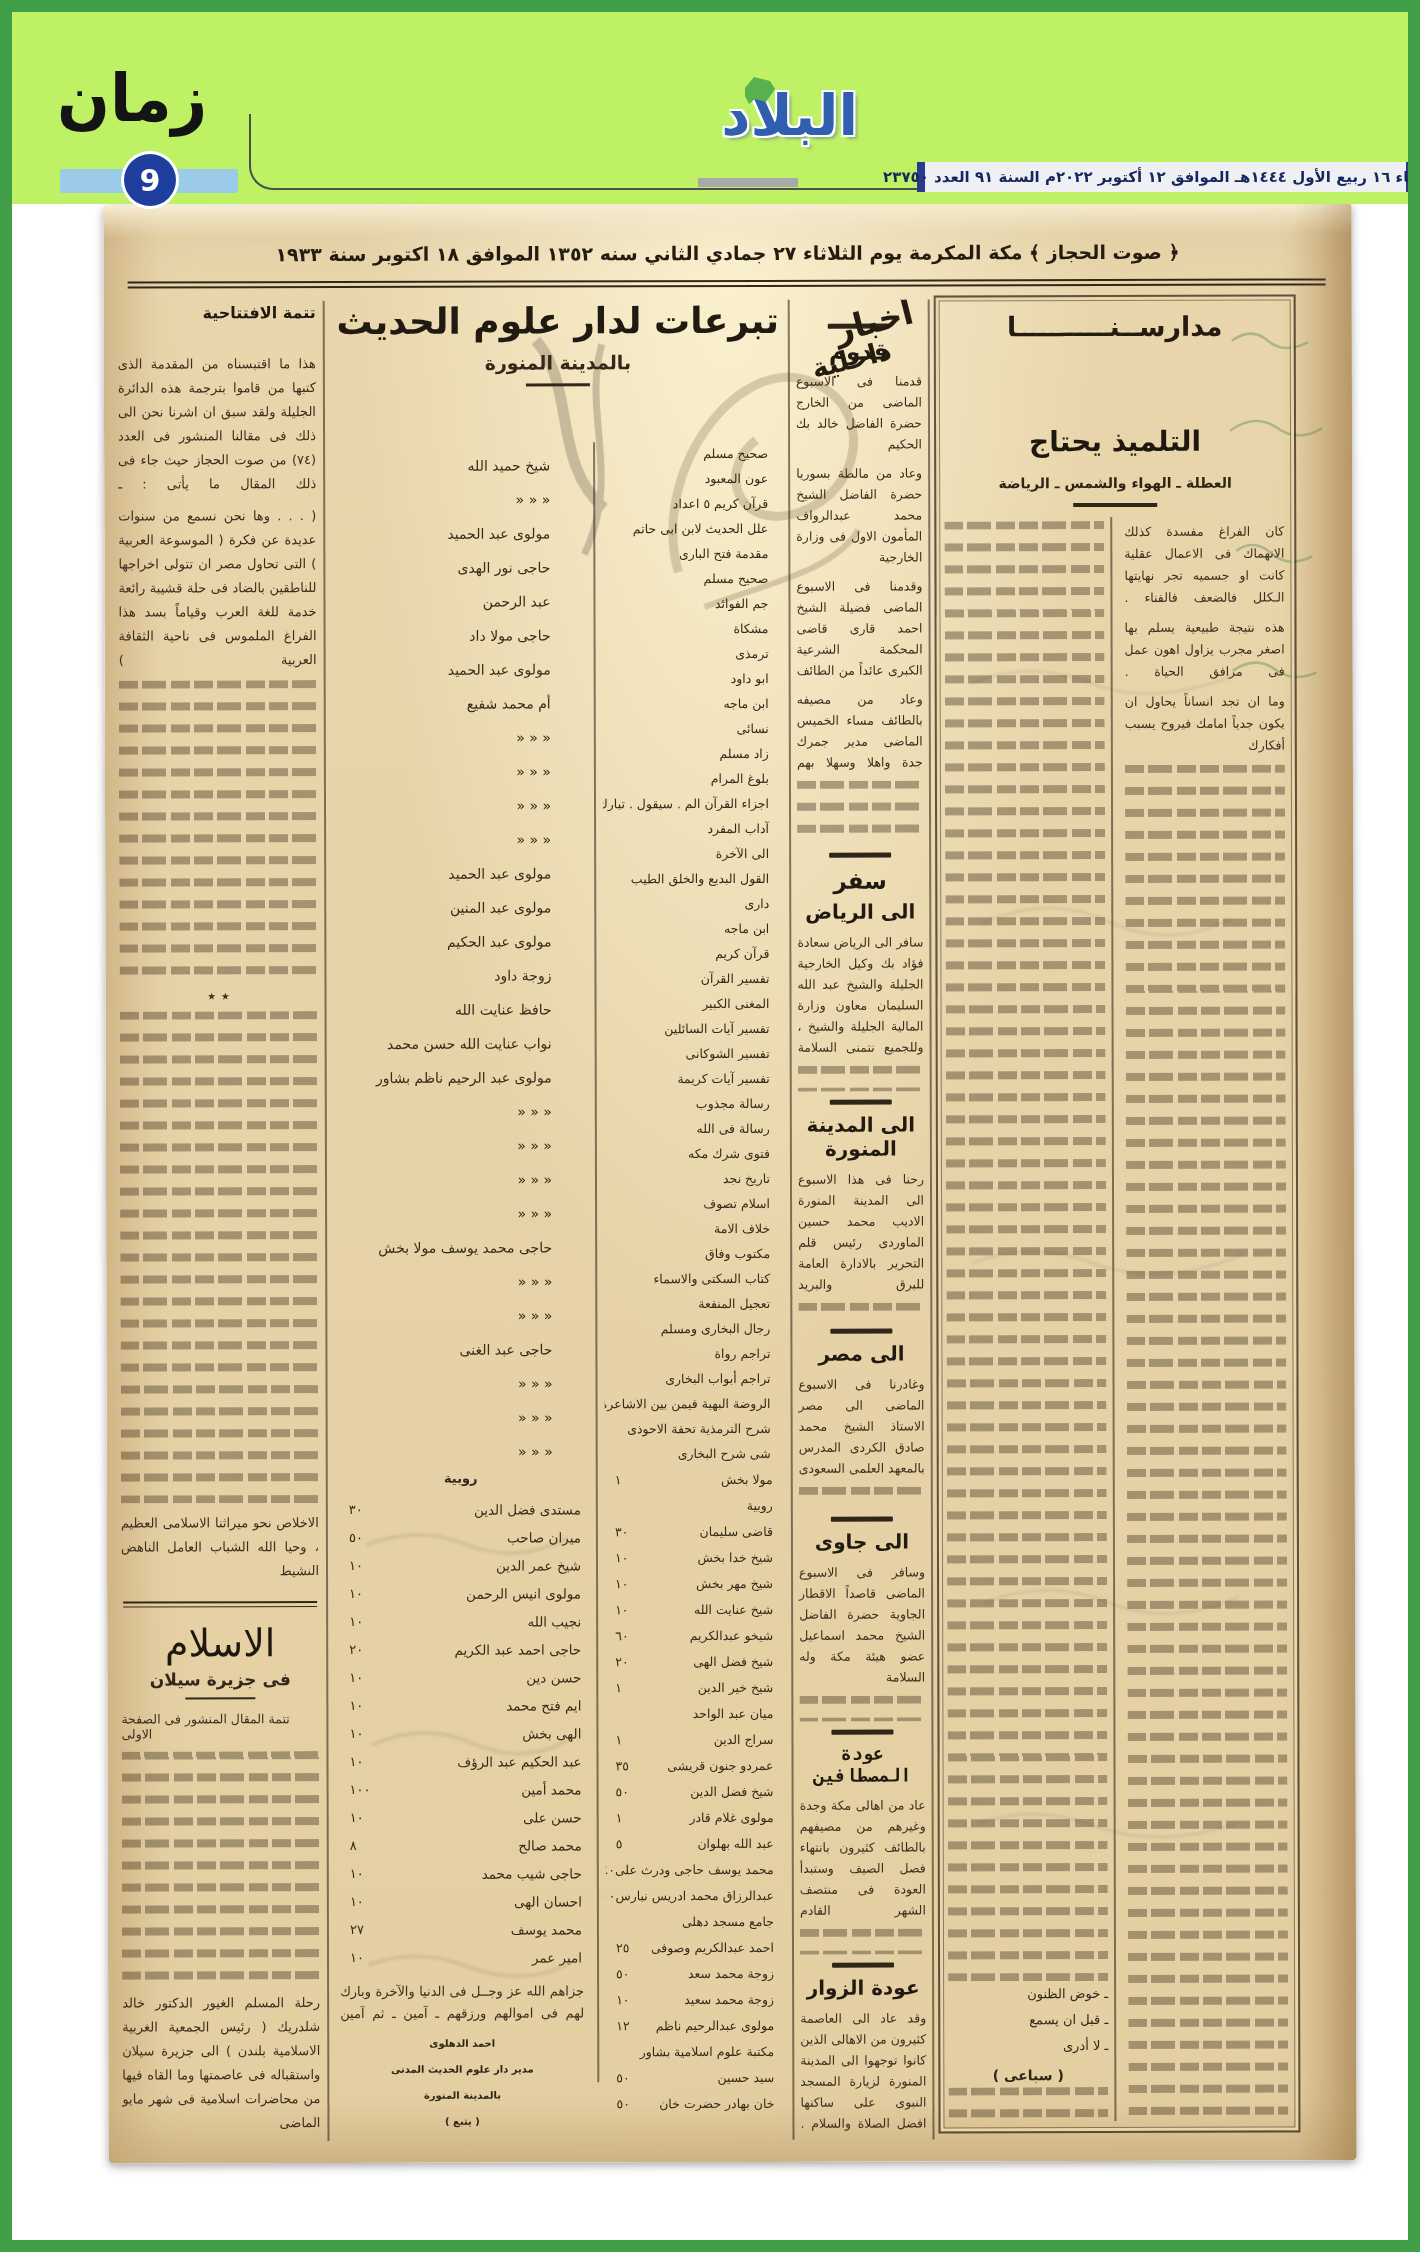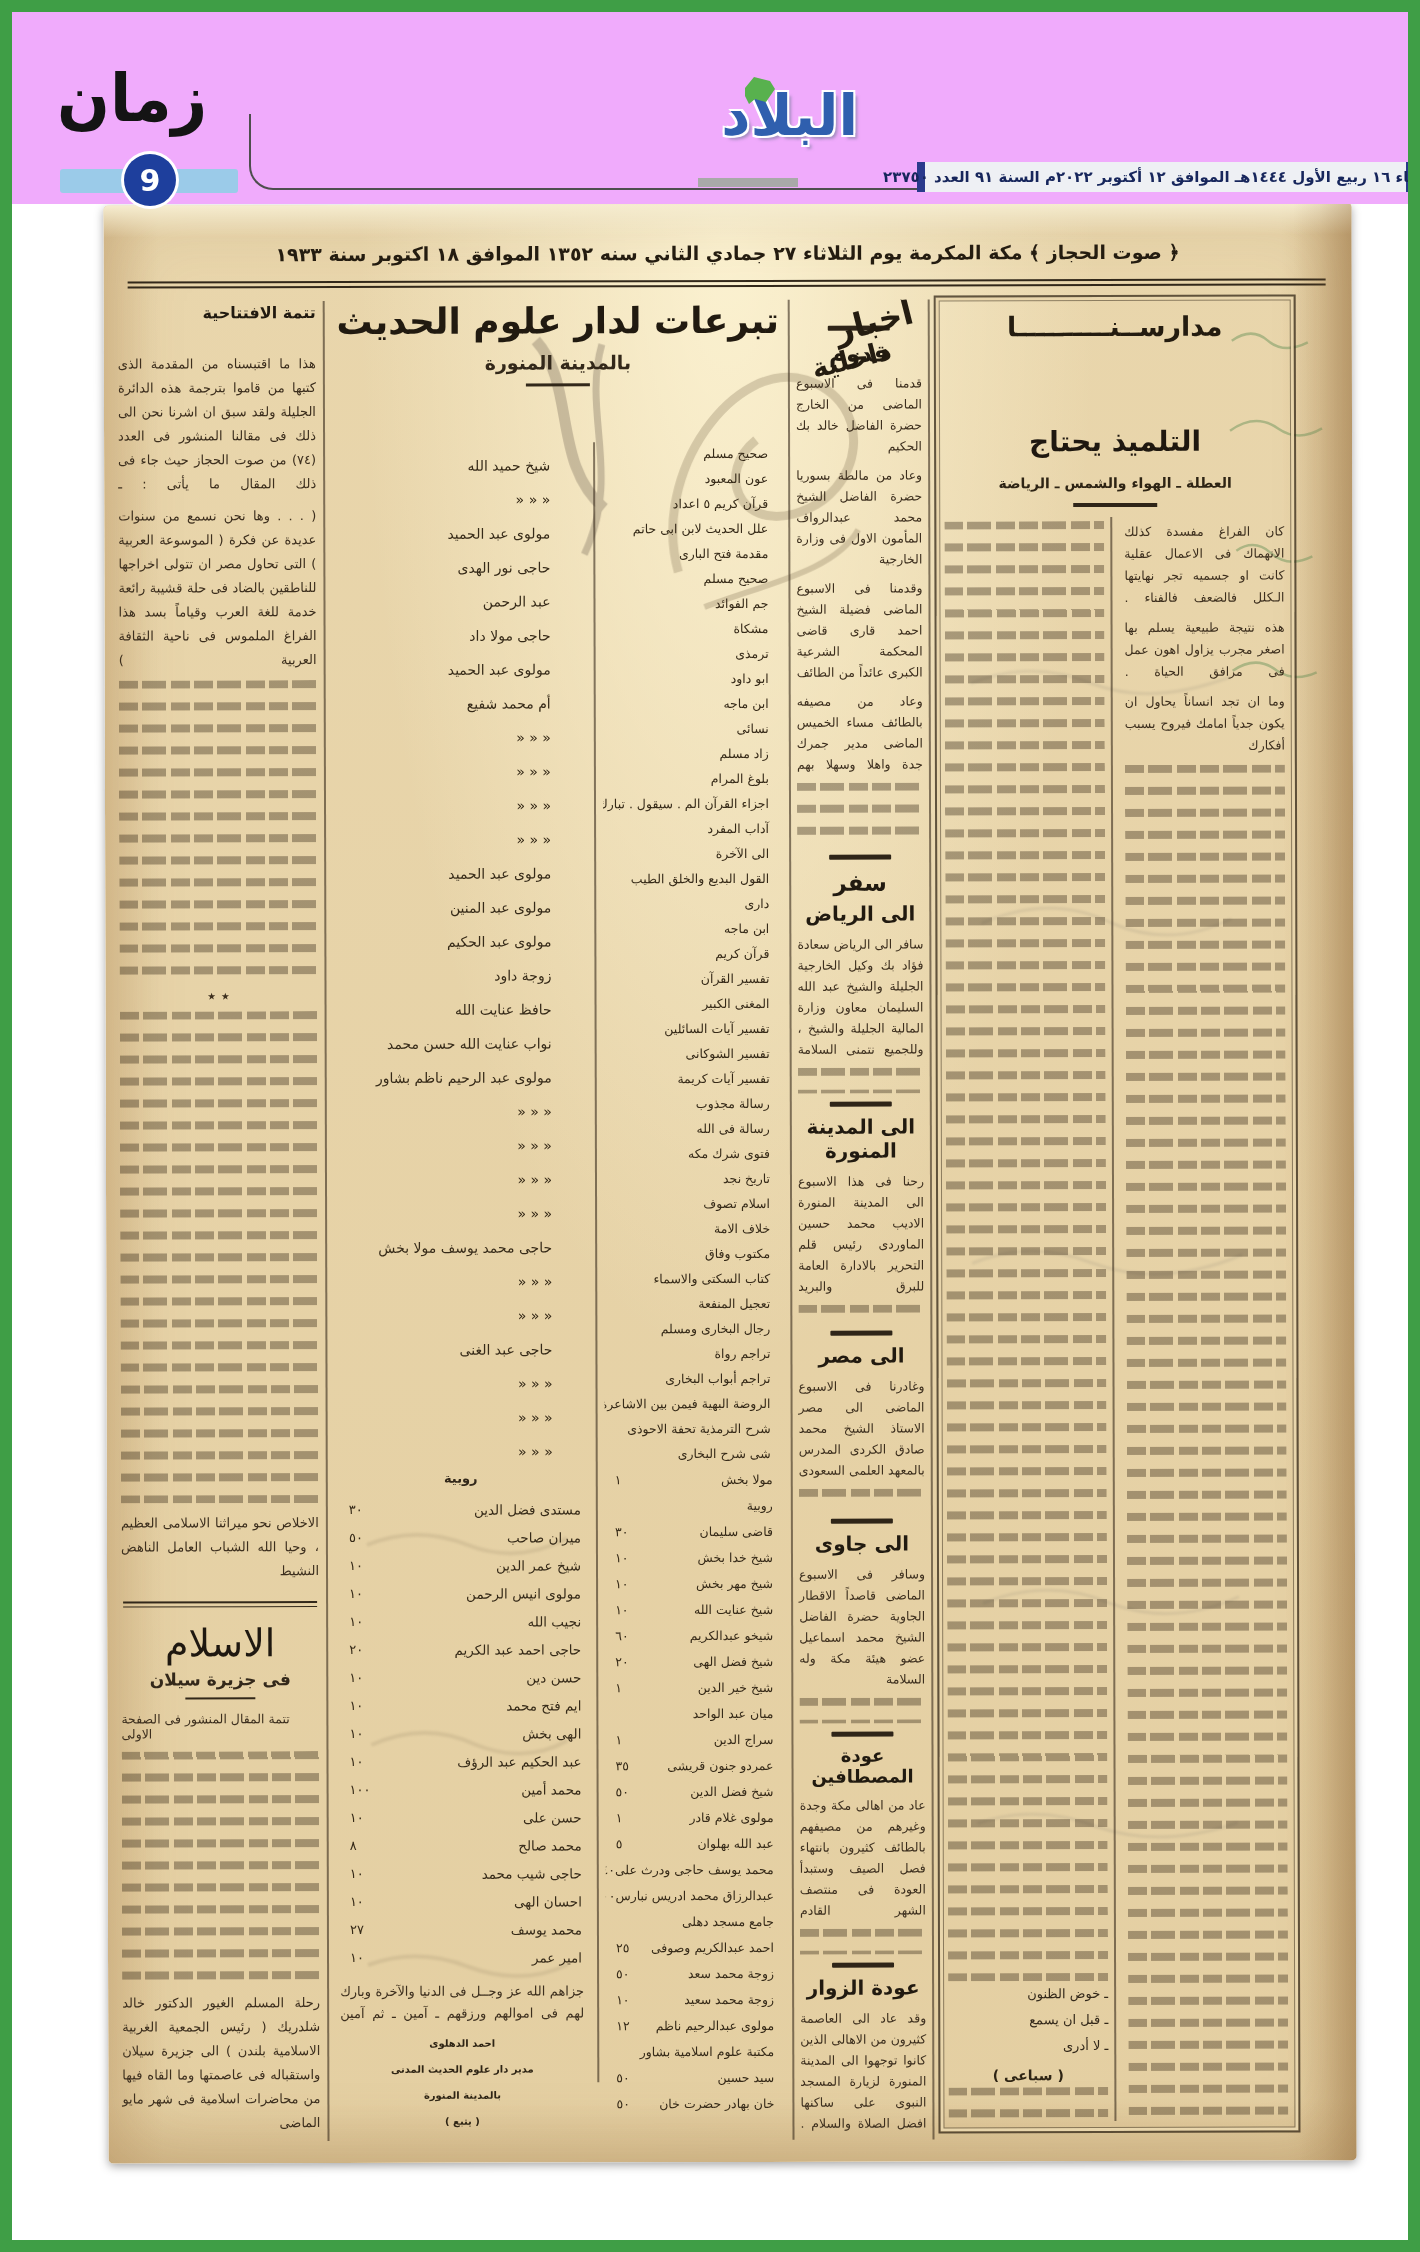--- a/index.html
+++ b/index.html
@@ -4,21 +4,21 @@
 <style>
   html,body{margin:0;padding:0;}
   body{
     width:1420px;height:2252px;position:relative;overflow:hidden;
     background:#ffffff;
     font-family:"DejaVu Sans", sans-serif;
   }
   .frame{position:absolute;inset:0;border:12px solid #3f9e46;z-index:50;pointer-events:none;}
 
   
-  .hdr{position:absolute;left:12px;top:12px;right:12px;height:192px;background:#f0abfc;z-index:5;text-align:right;}
+  .hdr{position:absolute;left:12px;top:12px;right:12px;height:192px;background:#bef264;z-index:5;text-align:right;}
   .zaman{position:absolute;left:45px;top:50px;font-size:62px;font-weight:900;color:#141414;transform:scaleY(1.06);letter-spacing:-1px;}
   .pgbar{position:absolute;left:48px;top:157px;width:178px;height:24px;background:#9bcbe9;border-radius:3px;}
   .pgcircle{position:absolute;left:112px;top:142px;width:52px;height:52px;border-radius:50%;background:#1e3f9d;box-shadow:0 0 0 3px #ffffff;display:flex;align-items:center;justify-content:center;color:#fff;font-size:30px;font-weight:bold;}
   .cornerline{position:absolute;left:237px;top:102px;width:668px;height:74px;border-left:2px solid #4e4e4e;border-bottom:2px solid #4e4e4e;border-bottom-left-radius:24px;}
   .bilad{position:absolute;left:686px;top:70px;width:160px;height:100px;direction:rtl;}
   .bilad .txt{
     font-size:57px;font-weight:900;color:#2f5fae;letter-spacing:-1px;
     text-shadow:-2px -2px 0 #fff,2px -2px 0 #fff,-2px 2px 0 #fff,2px 2px 0 #fff,4px 4px 3px rgba(110,120,150,.55);
   }
   .bilad svg{position:absolute;left:44px;top:-8px;}
@@ -498,21 +498,21 @@
     <div class="sec-t2">الى مصر</div>
     <p class="just">وغادرنا فى الاسبوع الماضى الى مصر الاستاذ الشيخ محمد صادق الكردى المدرس بالمعهد العلمى السعودى</p>
     <div class="fill" style="height:22px;flex:none;"></div>
     <div class="srule"></div>
 
     <div class="sec-t2">الى جاوى</div>
     <p class="just">وسافر فى الاسبوع الماضى قاصداً الاقطار الجاوية حضرة الفاضل الشيخ محمد اسماعيل عضو هيئة مكة وله السلامة</p>
     <div class="fill" style="height:26px;flex:none;"></div>
     <div class="srule"></div>
 
-    <div class="sec-t2" style="font-size:18px;">عودة المصطافين</div>
+    <div class="sec-t2" style="font-size:18px;font-family:Liberation Mono, monospace;">عودة المصطافين</div>
     <p class="just">عاد من اهالى مكة وجدة وغيرهم من مصيفهم بالطائف كثيرون بانتهاء فصل الصيف وستبدأ العودة فى منتصف الشهر القادم</p>
     <div class="fill" style="height:26px;flex:none;"></div>
     <div class="srule"></div>
 
     <div class="sec-t2">عودة الزوار</div>
     <p class="just">وقد عاد الى العاصمة كثيرون من الاهالى الذين كانوا توجهوا الى المدينة المنورة لزيارة المسجد النبوى على ساكنها افضل الصلاة والسلام .</p>
   </div>
 
   <div class="col col-a">
     <div class="a-title">مدارســنــــــــــا</div>

